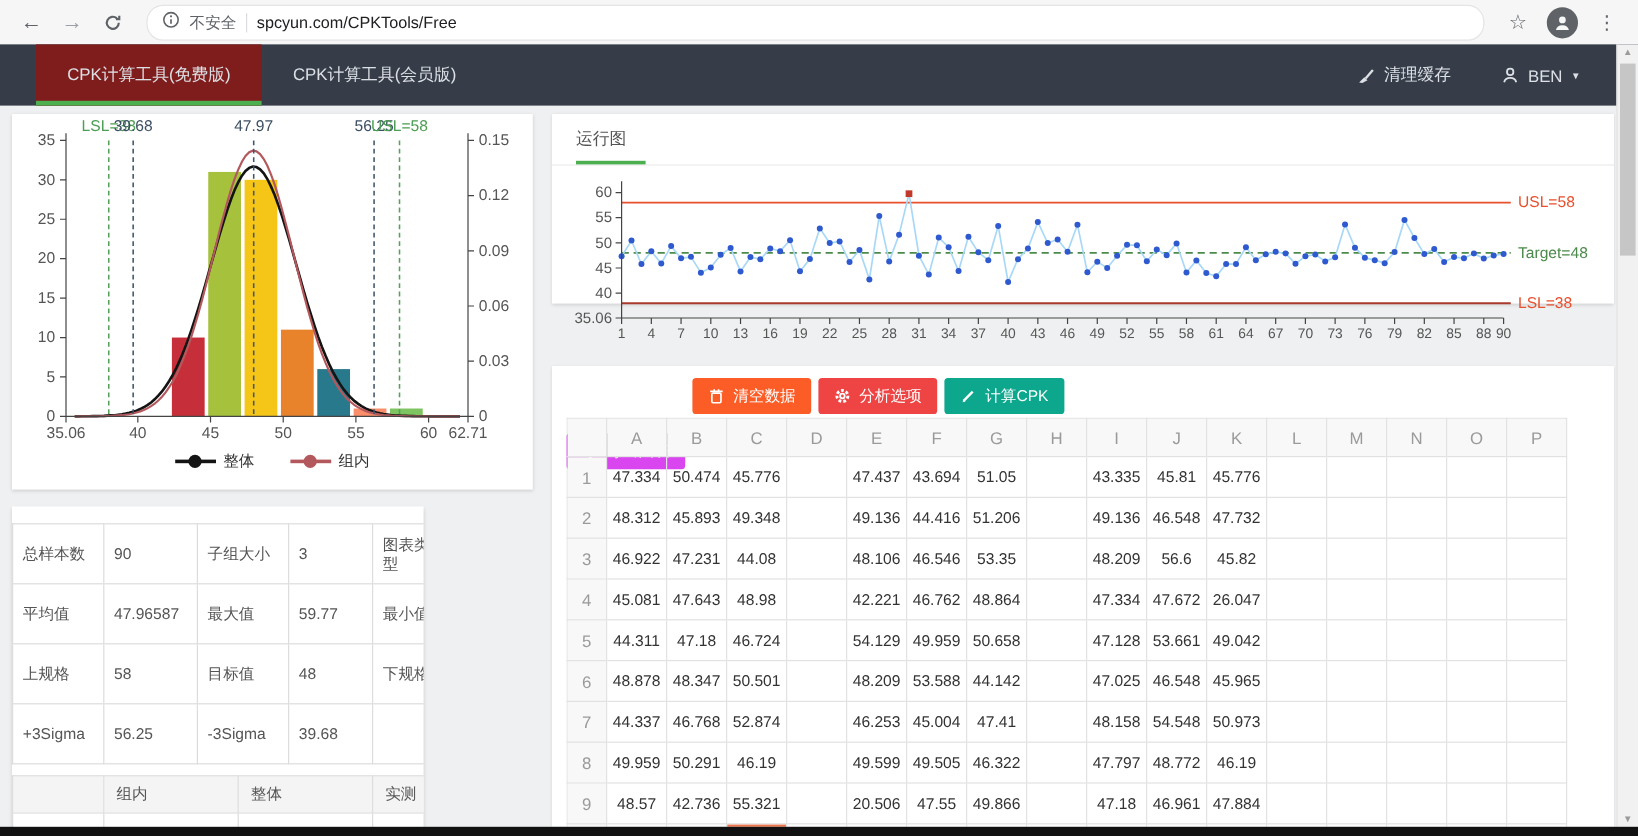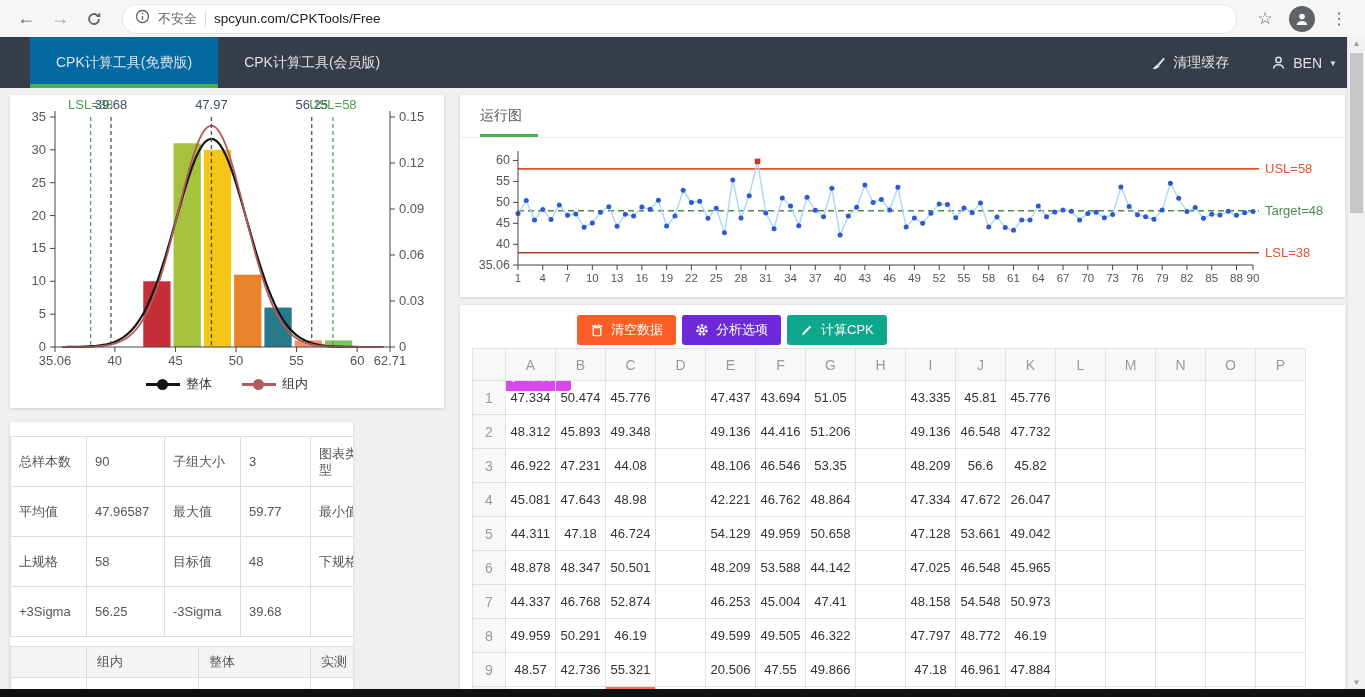--- a/index.html
+++ b/index.html
@@ -13,30 +13,30 @@
   .urlbar{flex:1;height:28px;background:#ffffff;border:1px solid #e4e4e4;border-radius:14px;
           display:flex;align-items:center;padding:0 12px;gap:8px;margin:0 8px;}
   .sec-label{font-size:13px;color:#5f6368;}
   .url-div{width:1px;height:16px;background:#dadce0;}
   .url-text{font-size:13.5px;color:#202124;}
   .chrome-right{display:flex;align-items:center;gap:10px;}
   .avatar{width:26px;height:26px;border-radius:50%;background:#5f6368;display:flex;align-items:center;justify-content:center;}
   
   .navbar{position:absolute;top:37px;left:0;right:0;height:51px;background:#363d49;display:flex;align-items:stretch;color:#dde1e6;}
   .tab{display:flex;align-items:center;padding:0 26px;font-size:14px;position:relative;cursor:pointer;}
-  .tab.active{background:#0369a1;}
+  .tab.active{background:#7f1d1d;}
   .tab.active::after{content:"";position:absolute;left:0;right:0;bottom:0;height:4px;background:#4caf50;}
-  .nav-right{margin-left:auto;display:flex;align-items:center;gap:42px;padding-right:28px;font-size:14px;}
+  .nav-right{margin-left:auto;display:flex;align-items:center;gap:42px;padding-right:48px;font-size:14px;}
   .nav-act{display:flex;align-items:center;gap:7px;cursor:pointer;}
   .caret{font-size:8px;position:relative;top:1px;}
   
   .card{position:absolute;background:#fff;box-shadow:0 1px 3px rgba(0,0,0,.14);}
   #hist-card{left:10px;top:95px;width:434px;height:313px;}
   #stats-card{left:10px;top:422px;width:343px;height:275px;overflow:hidden;}
-  #run-card{left:460px;top:95px;width:885px;height:202px;}
+  #run-card{left:460px;top:95px;width:885px;height:158px;}
   #sheet-card{left:460px;top:305px;width:885px;height:384px;overflow:hidden;}
   
   #hist-legend{position:absolute;left:0;right:0;top:280px;display:flex;justify-content:center;gap:30px;
                font-size:13px;color:#333;align-items:center;}
   .lg-item{display:flex;align-items:center;gap:6px;}
   .lg-line{width:34px;height:3px;position:relative;display:inline-block;}
   .lg-dot{position:absolute;width:11px;height:11px;border-radius:50%;left:11px;top:-4px;}
   
   .run-tab-row{position:absolute;top:0;left:0;right:0;height:42px;border-bottom:1px solid #ececec;}
   .run-tab{position:absolute;left:20px;top:12px;font-size:14px;color:#555;cursor:pointer;}
@@ -483,21 +483,21 @@
           <span style="display: flex;">
             <svg width="14" height="14" viewBox="0 0 14 14">
               <rect x="3.2" y="4.6" width="7.6" height="8" rx="1" fill="none" stroke="#fff" stroke-width="1.4"></rect>
               <line x1="1.8" y1="3.2" x2="12.2" y2="3.2" stroke="#fff" stroke-width="1.4"></line>
               <line x1="5.2" y1="3" x2="5.2" y2="1.4" stroke="#fff" stroke-width="1.4"></line>
               <line x1="8.8" y1="3" x2="8.8" y2="1.4" stroke="#fff" stroke-width="1.4"></line>
             </svg>
           </span>
           <span>清空数据</span>
         </button>
-        <button class="tbtn" style="background: #6d28d9;">
+        <button class="tbtn" style="background: #ef4444;">
           <span style="display: flex;">
             <svg width="14" height="14" viewBox="0 0 14 14">
               <circle cx="7" cy="7" r="4.6" fill="none" stroke="#fff" stroke-width="2.4" stroke-dasharray="2.3 1.7"></circle>
               <circle cx="7" cy="7" r="1.9" fill="none" stroke="#fff" stroke-width="1.5"></circle>
             </svg>
           </span>
           <span>分析选项</span>
         </button>
         <button class="tbtn" style="background: rgb(12, 167, 141);">
           <span style="display: flex;">

